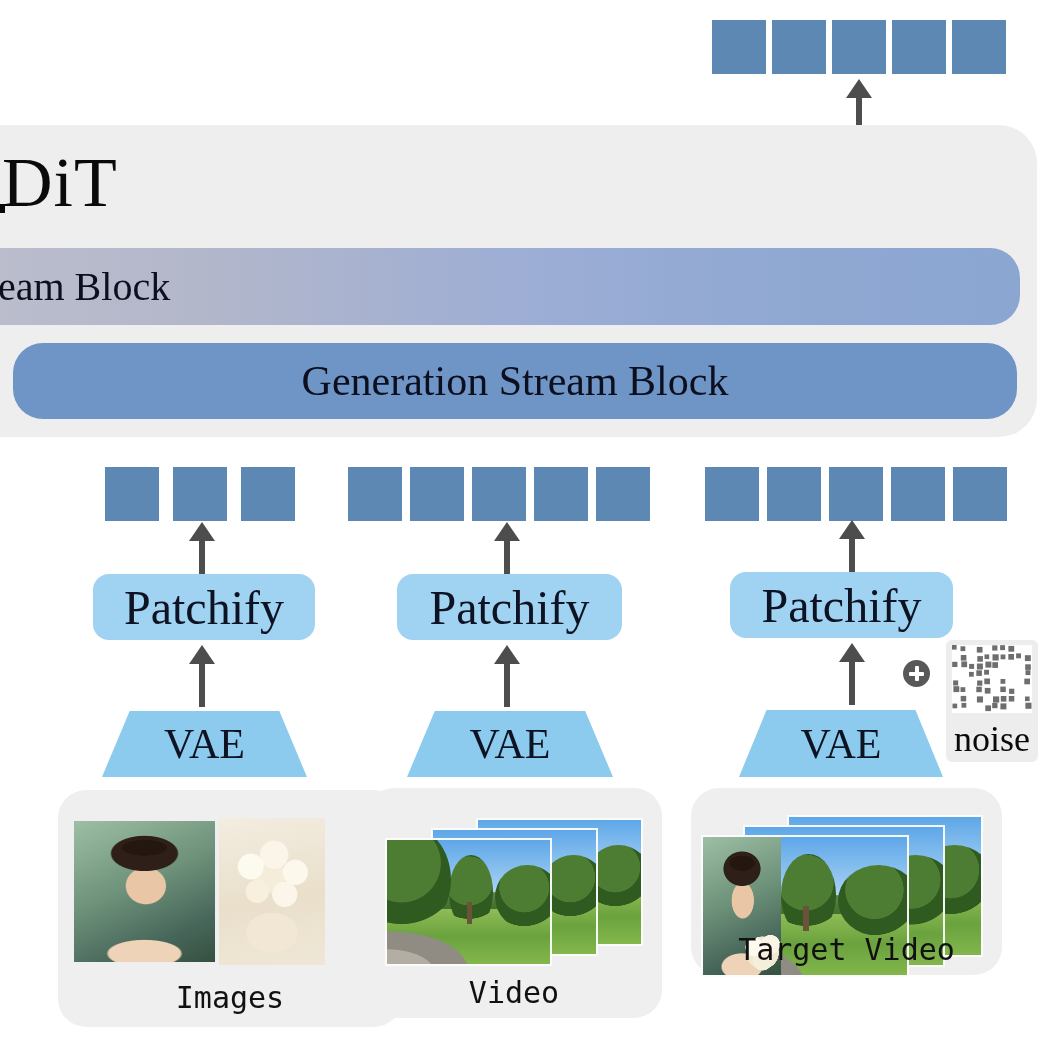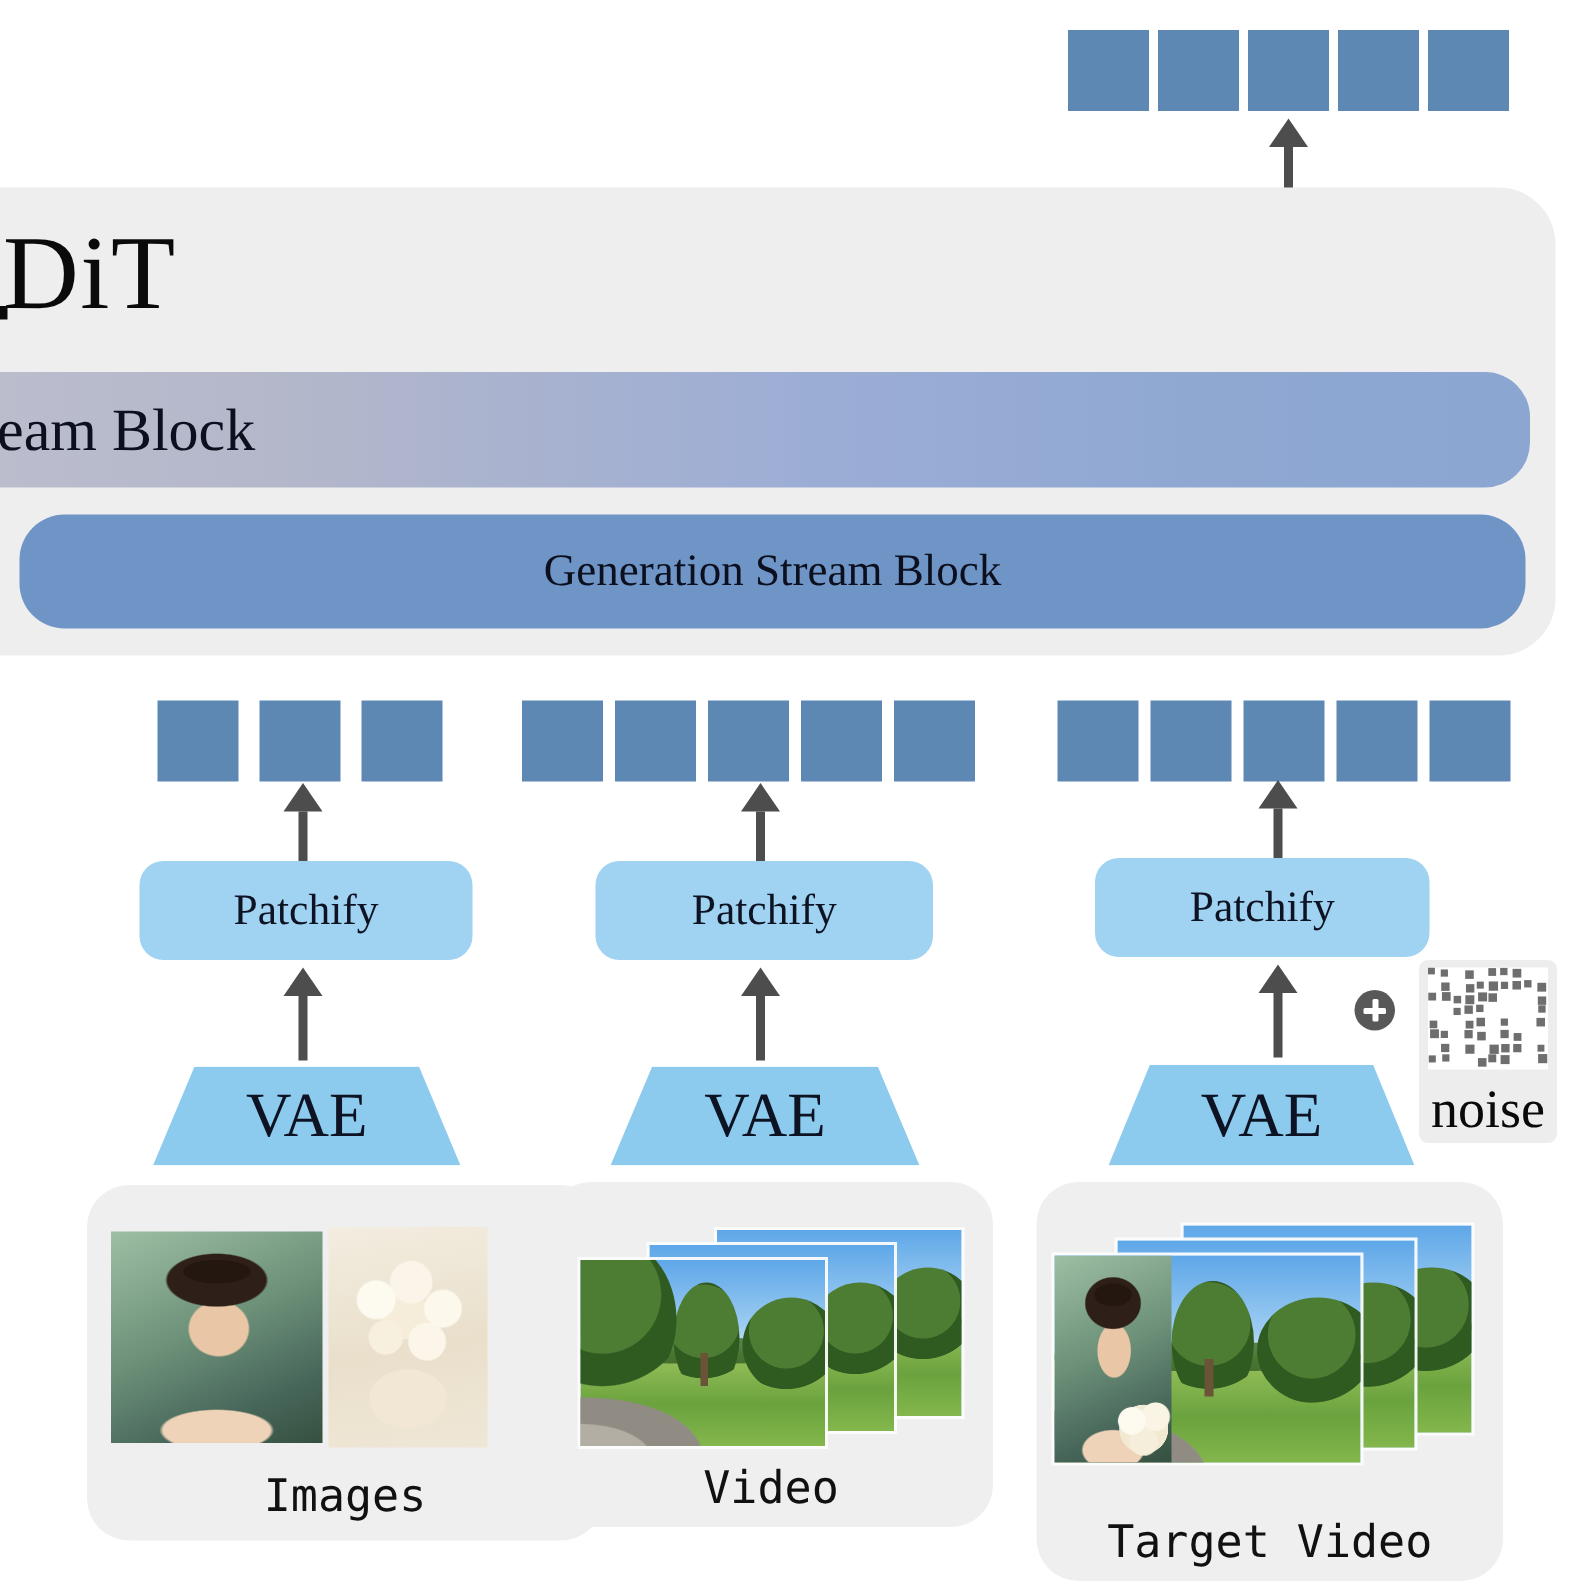--- a/index.html
+++ b/index.html
@@ -18,25 +18,25 @@
   
   .panel{position:absolute;left:-60px;top:125px;width:1097px;height:312px;background:#eeeeef;border-radius:38px;}
   .title{position:absolute;left:2px;top:146px;font-size:70px;line-height:74px;color:#0a0a0a;letter-spacing:1px;}
   .title-stub{position:absolute;left:0;top:204px;width:5px;height:9px;background:#0a0a0a;}
   .stream-grad{position:absolute;left:-40px;top:248px;width:1060px;height:77px;border-radius:30px;
      background:linear-gradient(90deg,#bcbecd 0%,#b3b7ca 22%,#9cadd5 55%,#8ea8d2 80%,#8ba6d1 100%);
      display:flex;align-items:center;}
   .stream-grad span{margin-left:38px;font-size:40px;color:#0b0f1e;}
   .stream-gen{position:absolute;left:13px;top:343px;width:1004px;height:76px;border-radius:30px;
      background:#6f94c6;display:flex;align-items:center;justify-content:center;}
-  .stream-gen span{font-size:30px;color:#0b0f1e;}
+  .stream-gen span{font-size:42px;color:#0b0f1e;}
 
   
   .patchify{position:absolute;height:66px;background:#a0d2f2;border-radius:16px;
-            display:flex;align-items:center;justify-content:center;font-size:29px;color:#0d1322;}
+            display:flex;align-items:center;justify-content:center;font-size:48px;color:#0d1322;}
   .vae{position:absolute;background:#8ccaee;display:flex;align-items:center;justify-content:center;
        font-size:42px;color:#0d1322;clip-path:polygon(13.5% 0,86.5% 0,100% 100%,0 100%);}
 
   
   .plus{position:absolute;left:903px;top:660px;width:27px;height:27px;border-radius:50%;background:#585858;}
   .plus::before{content:"";position:absolute;left:6px;top:11.5px;width:15px;height:4px;background:#fff;border-radius:1px;}
   .plus::after{content:"";position:absolute;left:11.5px;top:6px;width:4px;height:15px;background:#fff;border-radius:1px;}
   .noise-card{position:absolute;left:946px;top:640px;width:92px;height:122px;border-radius:6px;background:#ededee;}
   .noise-box{position:absolute;left:6px;top:5px;width:80px;height:68px;background:#ffffff;}
   .noise-label{position:absolute;left:0;right:0;bottom:4px;text-align:center;font-size:36px;line-height:38px;color:#0a0a0a;}
@@ -262,21 +262,21 @@
           <div class="hedge"></div>
           <div class="tree t-mid"></div>
           <div class="tree t-right"></div>
           <div class="trunk"></div>
           <div class="tree t-left"></div>
         </div>
       </div>
     <div class="card-label" style="bottom:8px;z-index:4">Video</div>
   </div>
 
-  <div class="card" style="left:691px;top:788px;width:311px;height:266px">
+  <div class="card" style="left:691px;top:788px;width:311px;height:187px">
     <div class="frame" style="left:98px;top:29px;width:192px;height:138px;z-index:1">
         <div class="park">
           <div class="sky"></div>
           <div class="grass"></div>
           <div class="path"></div>
           <div class="hedge"></div>
           <div class="tree t-mid"></div>
           <div class="tree t-right"></div>
           <div class="trunk"></div>
         </div>

